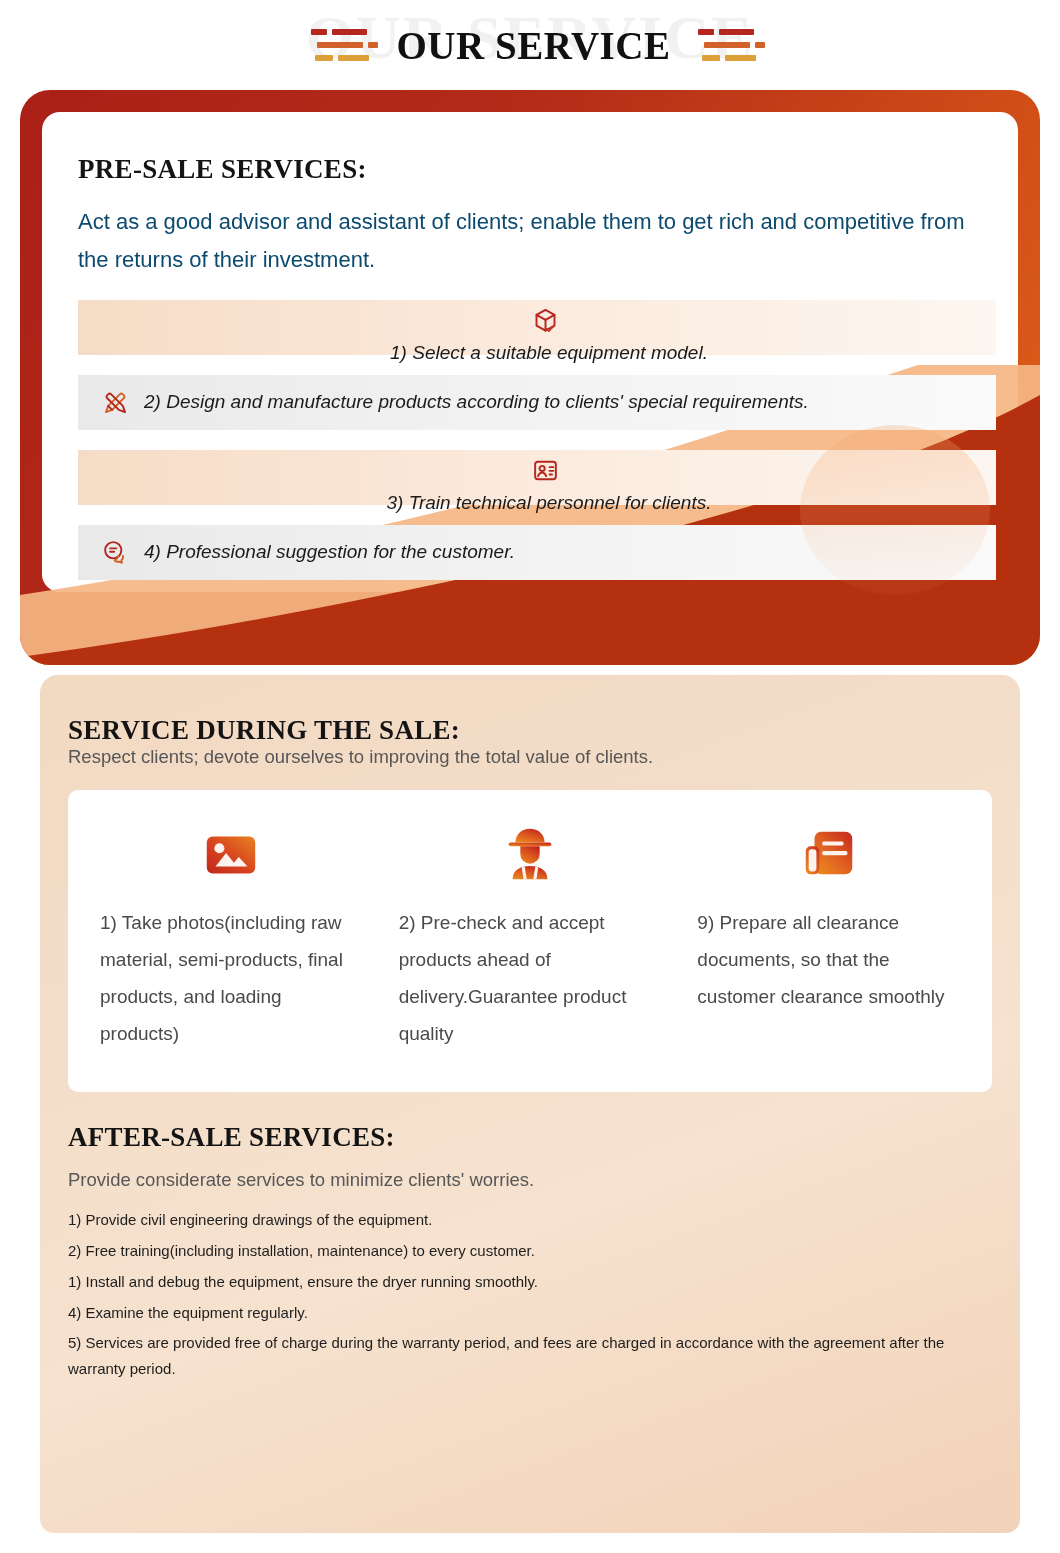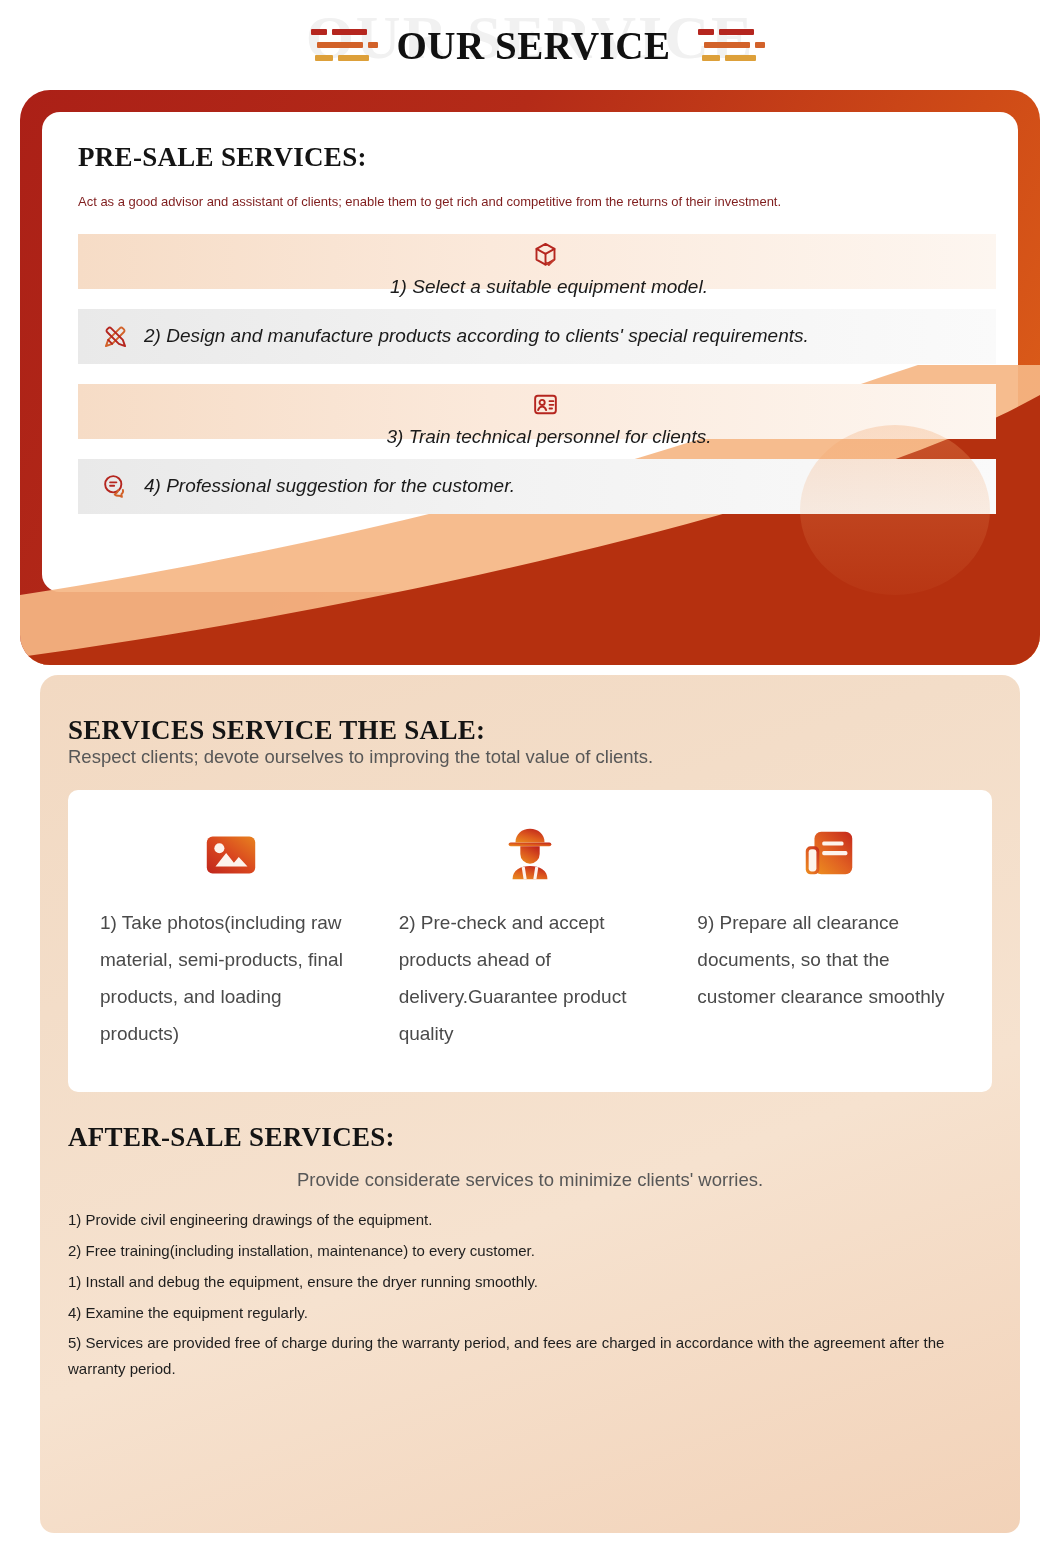--- a/index.html
+++ b/index.html
@@ -67,33 +67,33 @@
     overflow: hidden;
   }
   .frame-inner {
     position: absolute;
     top: 22px; left: 22px;
     width: 976px; height: 480px;
     background: #ffffff;
     border-radius: 18px;
     overflow: hidden;
   }
-  .presale-body { padding: 30px 22px 0 36px; position: relative; z-index: 2; }
+  .presale-body { padding: 30px 22px 0 36px; position: relative; z-index: 2; margin-top: 12px; }
   h2.sec-title {
     font-family: "Liberation Serif", serif;
     font-weight: bold;
     font-size: 27px;
     color: #141414;
     letter-spacing: 0.3px;
     margin-bottom: 18px;
   }
   .lead {
-    font-size: 13px;
+    font-size: 22px;
     line-height: 1.74;
-    color: #7f1d1d;
+    color: #0c4a6e;
     max-width: 940px;
   }
   .item-list { margin-top: 20px; }
   .item-row {
     display: flex;
     align-items: center;
     height: 55px;
     padding-left: 16px;
     margin-bottom: 20px;
   }
@@ -153,21 +153,20 @@
     font-weight: bold;
     font-size: 27px;
     color: #141414;
     letter-spacing: 0.3px;
     margin-top: 30px;
   }
   .after-lead {
     font-size: 18.5px;
     color: #575757;
     margin-top: 16px;
-    text-align: center;
   }
   .after-list { margin-top: 16px; }
   .after-list li {
     list-style: none;
     font-size: 15px;
     line-height: 1.72;
     color: #1e1e1e;
     margin-bottom: 5px;
   }
 </style>
@@ -262,21 +261,21 @@
           </div>
 
         </div>
       </div>
     </div>
   </div>
 
   <div class="peach-card">
     <div class="peach-pad">
 
-      <h2 class="sec-title2" style="margin-top:8px;">SERVICES SERVICE THE SALE:</h2>
+      <h2 class="sec-title2" style="margin-top:8px;">SERVICE DURING THE SALE:</h2>
       <p class="lead2">Respect clients; devote ourselves to improving the total value of clients.</p>
 
       <div class="white-box">
 
         <div class="col">
           <div class="icon-wrap">
             <svg width="62" height="62" viewBox="0 0 64 64">
               <defs>
                   <linearGradient id="g1" x1="1" y1="0" x2="0" y2="1">
                 <stop offset="0" stop-color="#e8821f"></stop>

